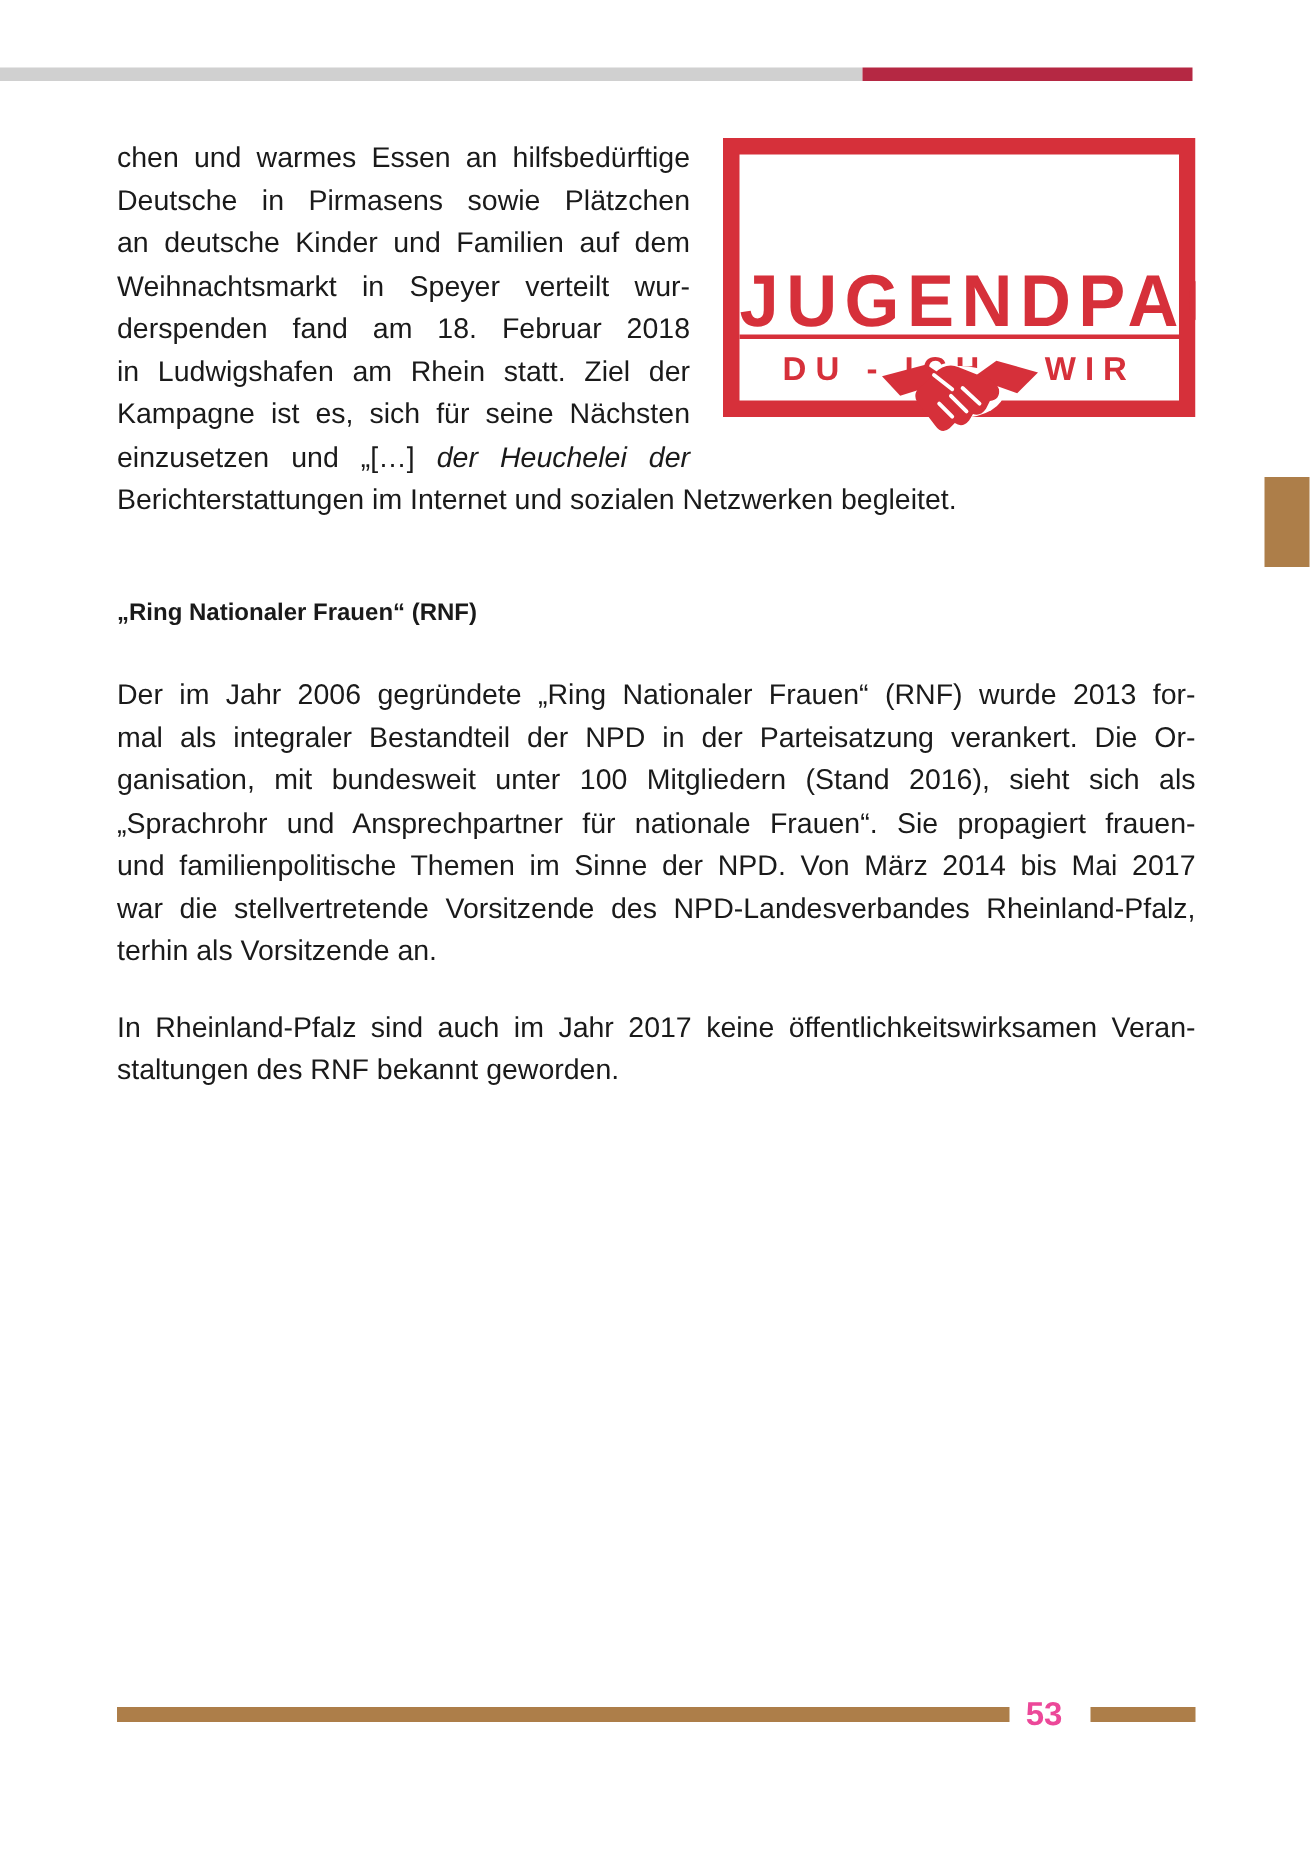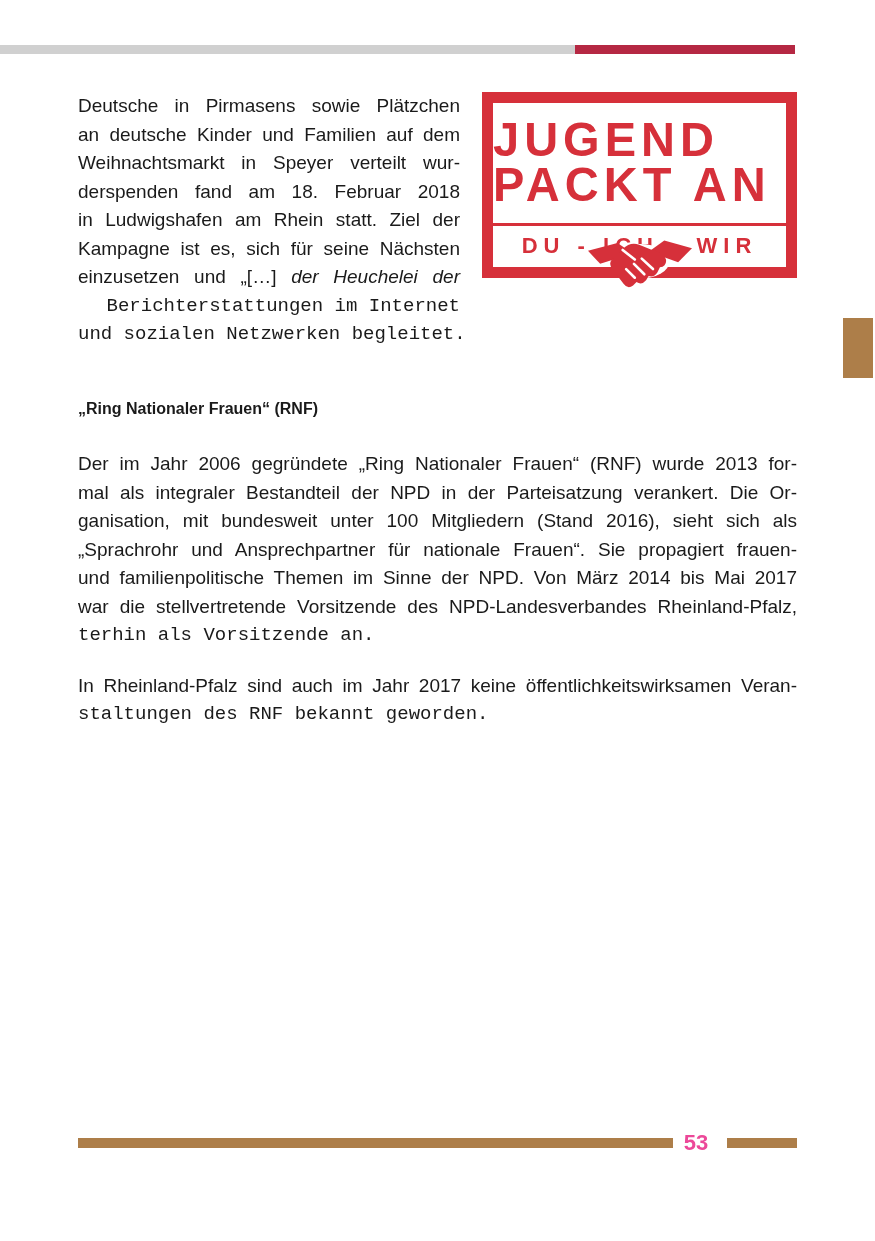--- a/index.html
+++ b/index.html
@@ -15,31 +15,31 @@
   .topbar{position:absolute;top:45px;left:0;height:9px;width:795px;display:flex;}
   .topbar .seg-gray{width:575px;height:100%;background:#d0d0d0;}
   .topbar .seg-red{width:220px;height:100%;background:#b52843;}
   
   .side-tab{position:absolute;top:318px;right:2px;width:30px;height:60px;background:#ad7e49;}
   
   .content{position:absolute;left:78px;top:92px;width:719px;font-size:19px;line-height:28.5px;}
   .para{margin:0;}
   .p1{overflow:hidden;}
   .jline{text-align:justify;text-align-last:justify;white-space:normal;}
-  .lline{text-align:right;text-align-last:left;font-family:Liberation Mono, monospace;}
+  .lline{text-align:center;text-align-last:left;}
   .heading{font-weight:bold;font-size:16px;margin:46px 0 27px 0;}
   .spacer-par{height:22px;}
   em.qit{font-style:italic;}
   
   .logo-float{float:right;width:337px;height:206px;margin-left:0;}
   .logo-box{
     position:relative;margin-left:22px;width:315px;height:186px;
     border:11px solid #d6303a;background:#fff;box-sizing:border-box;
   }
-  .logo-top{height:120px;display:flex;flex-direction:column;align-items:flex-start;justify-content:flex-start;padding-top:13px;box-sizing:border-box;}
+  .logo-top{height:120px;display:flex;flex-direction:row;align-items:flex-end;justify-content:flex-start;padding-top:13px;box-sizing:border-box;}
   .logo-line1,.logo-line2{
     color:#d6303a;font-weight:bold;font-size:47px;line-height:45px;
     letter-spacing:5px;transform:scaleY(1.04);white-space:nowrap;
   }
   .logo-bottom{
     height:44px;border-top:3px solid #d6303a;display:flex;align-items:center;justify-content:center;box-sizing:border-box;
   }
   .logo-line3{color:#d6303a;font-weight:600;font-size:22px;letter-spacing:6px;white-space:nowrap;}
   .handshake{
     position:absolute;left:50%;bottom:-24px;transform:translateX(-50%);
@@ -86,20 +86,21 @@
             </g>
             <g stroke="#ffffff" stroke-width="3" fill="none" stroke-linecap="round">
               <path d="M62 27 l13 12"></path>
               <path d="M53 33 l12 12"></path>
               <path d="M44 39 l10 10"></path>
               <path d="M40 17 l14 11"></path>
             </g>
           </svg>
         </div>
       </div>
+      <div class="jline">chen und warmes Essen an hilfsbedürftige</div>
       <div class="jline">Deutsche in Pirmasens sowie Plätzchen</div>
       <div class="jline">an deutsche Kinder und Familien auf dem</div>
       <div class="jline">Weihnachtsmarkt in Speyer verteilt wur-</div>
       <div class="jline">derspenden fand am 18. Februar 2018</div>
       <div class="jline">in Ludwigshafen am Rhein statt. Ziel der</div>
       <div class="jline"><span>Kampagne ist es, sich für seine Nächsten einzusetzen und „[…] </span><em class="qit">der Heuchelei der</em></div>
       <div class="lline">Berichterstattungen im Internet und sozialen Netzwerken begleitet.</div>
     </div>
 
     <div class="heading">„Ring Nationaler Frauen“ (RNF)</div>

